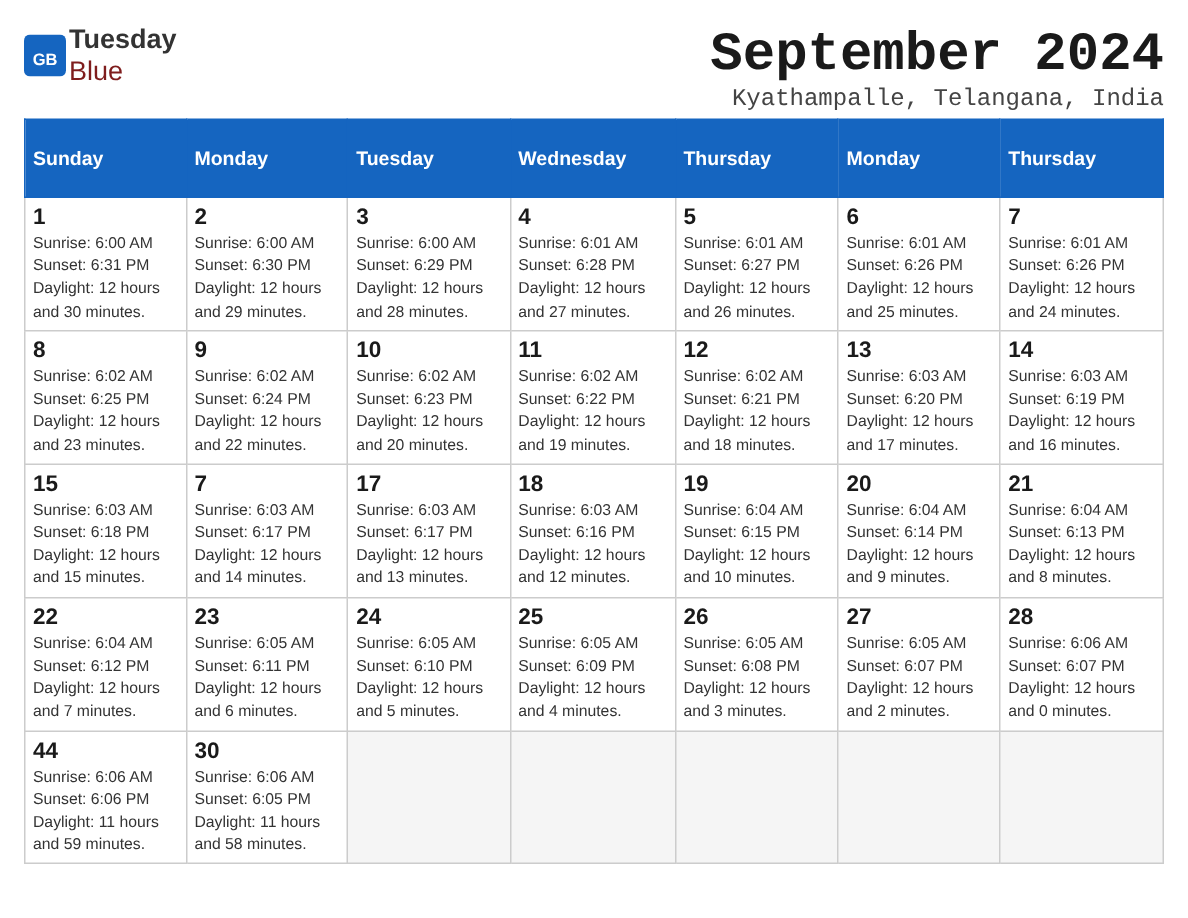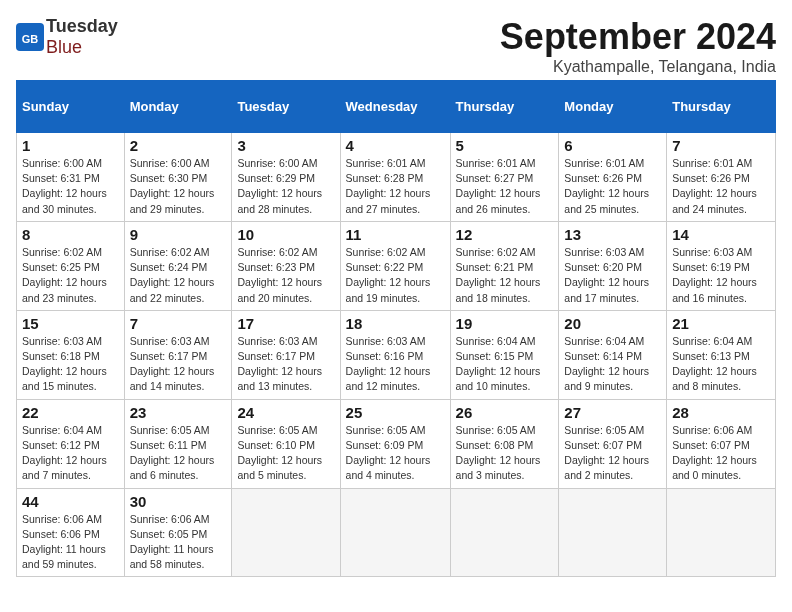--- a/index.html
+++ b/index.html
@@ -25,20 +25,21 @@
     }
     .logo-general { color: #333; font-weight: bold; }
     .logo-blue { color: #7f1d1d; font-weight: normal; }
     .logo-icon {
       width: 28px;
       height: 28px;
       margin-right: 2px;
     }
     .title-block {
       text-align: right;
+      font-family: Liberation Mono, monospace;
     }
     .month-title {
       font-size: 36px;
       font-weight: bold;
       color: #1a1a1a;
     }
     .location-title {
       font-size: 16px;
       color: #444;
     }

